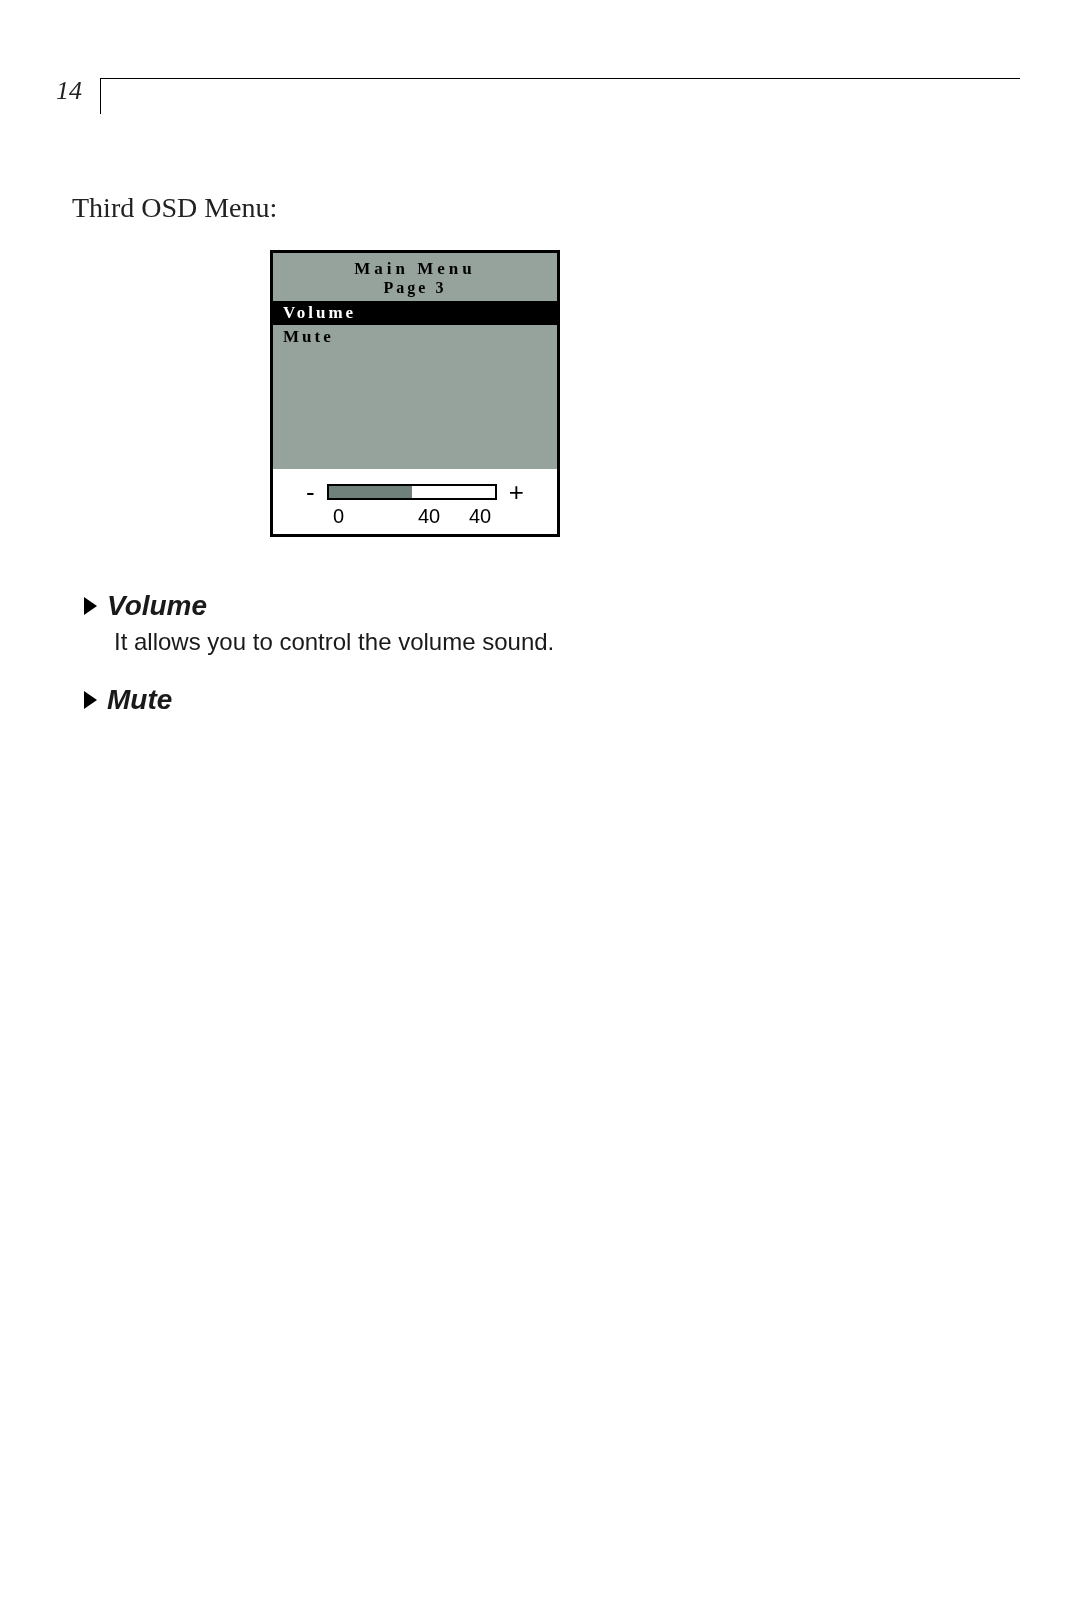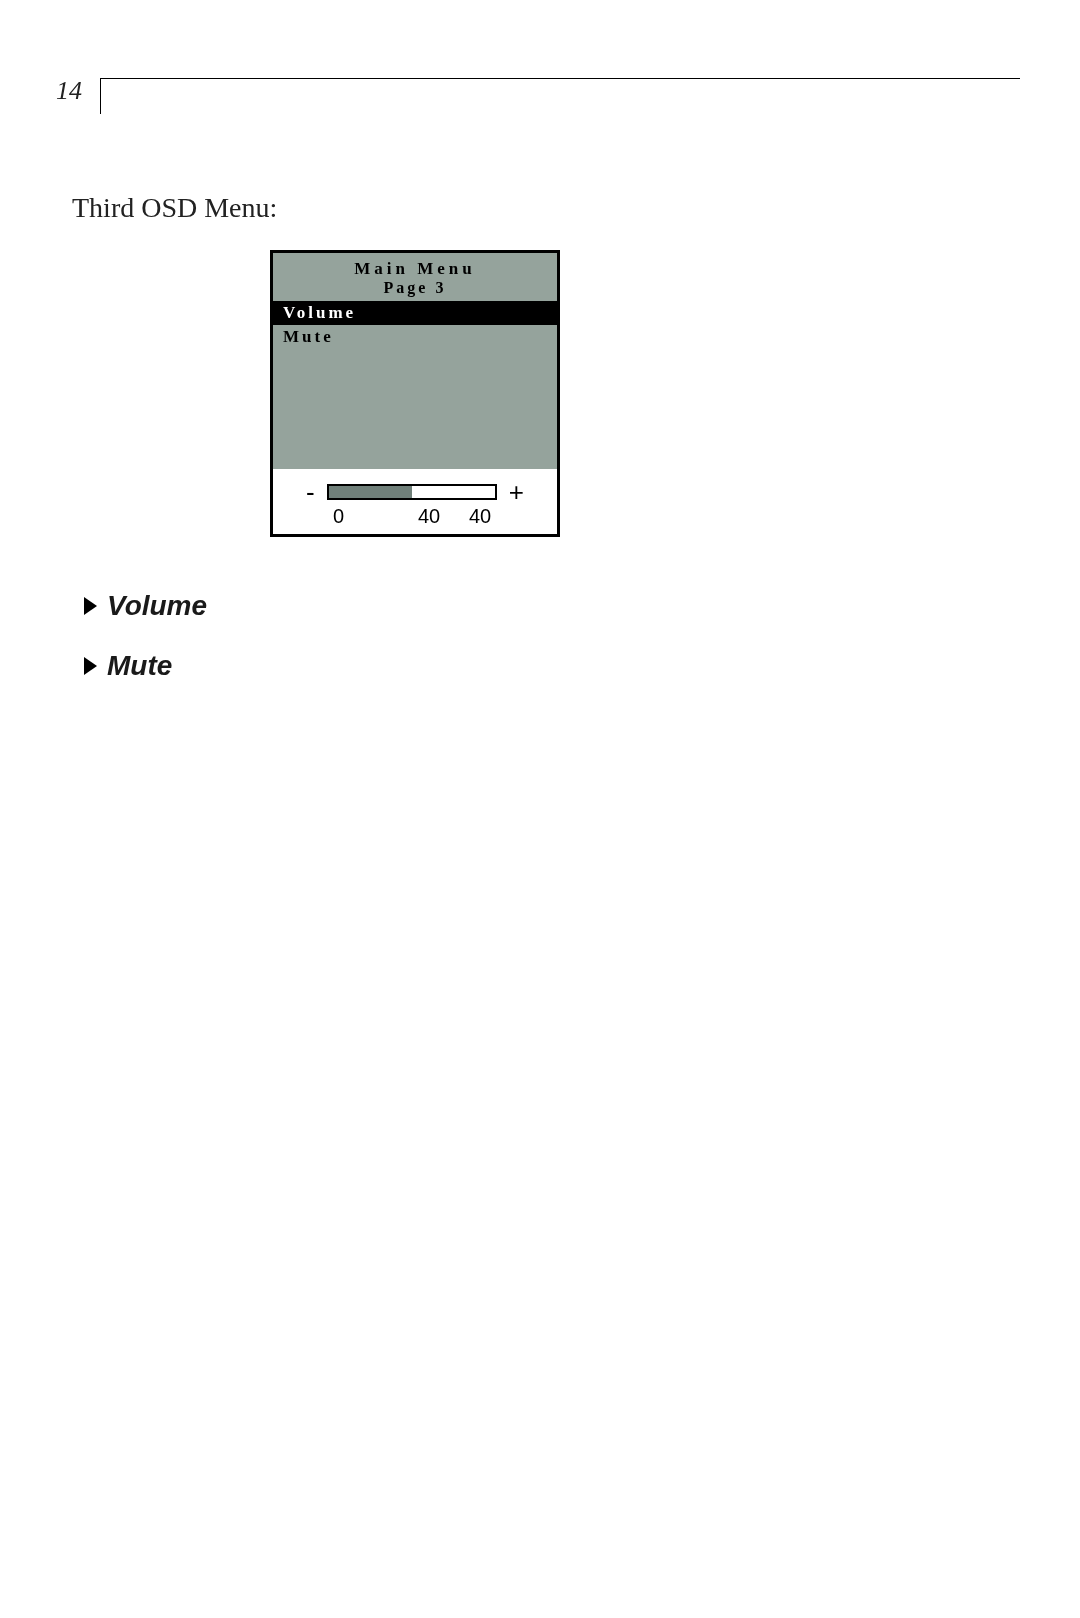--- a/index.html
+++ b/index.html
@@ -210,20 +210,21 @@
       </div>
     </div>
   </div>
 
   <div class="entries">
     <div class="entry">
       <div class="entry-head">
         <div class="tri"></div>
         <div class="entry-title">Volume</div>
       </div>
+      <div class="entry-desc">It allows you to control the volume sound.</div>
     </div>
     <div class="entry">
       <div class="entry-head">
         <div class="tri"></div>
         <div class="entry-title">Mute</div>
       </div>
     </div>
   </div>
 </div>
 

